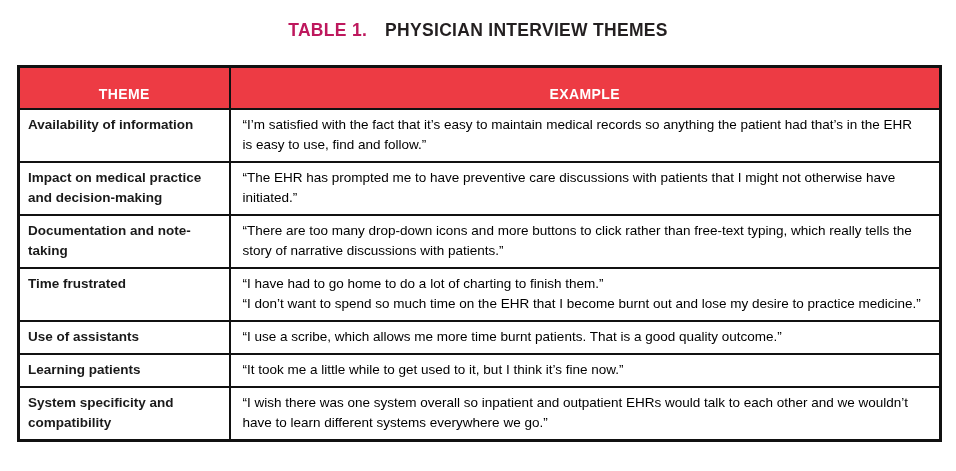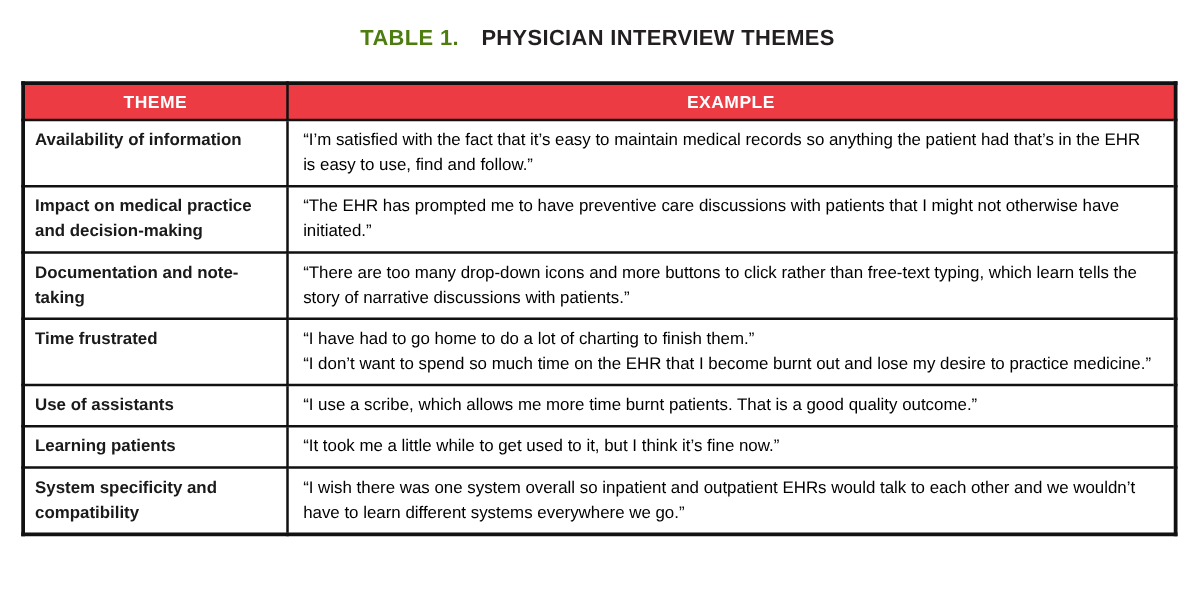--- a/index.html
+++ b/index.html
@@ -18,21 +18,21 @@
   }
   .title {
     text-align: center;
     font-size: 17.5px;
     font-weight: bold;
     letter-spacing: 0.3px;
     color: #231f20;
     margin-bottom: 24px;
   }
   .title .title-prefix {
-    color: #4d7c0f;
+    color: #be185d;
     margin-right: 18px;
   }
   table.themes {
     border-collapse: collapse;
     margin-left: 17px;
     width: 922px;
     border: 3px solid #111111;
     table-layout: fixed;
   }
   table.themes col.col-theme { width: 211px; }
@@ -42,21 +42,21 @@
     vertical-align: top;
     text-align: left;
   }
   th {
     background: #ed3b44;
     color: #ffffff;
     font-size: 14px;
     font-weight: bold;
     letter-spacing: 0.4px;
     text-align: center;
-    padding: 5px 4px 6px;
+    padding: 18px 4px 6px;
   }
   td.theme-cell {
     font-weight: bold;
     color: #1a1a1a;
     font-size: 13.5px;
     line-height: 20px;
     padding: 5px 8px 6px 8px;
   }
   td.example-cell {
     color: #000000;
@@ -96,21 +96,21 @@
   <tr>
     <td class="theme-cell">Impact on medical practice and decision-making</td>
     <td class="example-cell">
             <p>“The EHR has prompted me to have preventive care discussions with patients that I might not otherwise have initiated.”</p>
           </td>
   </tr>
 
   <tr>
     <td class="theme-cell">Documentation and note-taking</td>
     <td class="example-cell">
-            <p>“There are too many drop-down icons and more buttons to click rather than free-text typing, which learn tells the story of narrative discussions with patients.”</p>
+            <p>“There are too many drop-down icons and more buttons to click rather than free-text typing, which really tells the story of narrative discussions with patients.”</p>
           </td>
   </tr>
 
 
   <tr>
     <td class="theme-cell">Time frustrated</td>
     <td class="example-cell">
             <p>“I have had to go home to do a lot of charting to finish them.”</p>
             <p>“I don’t want to spend so much time on the EHR that I become burnt out and lose my desire to practice medicine.”</p>
           </td>

